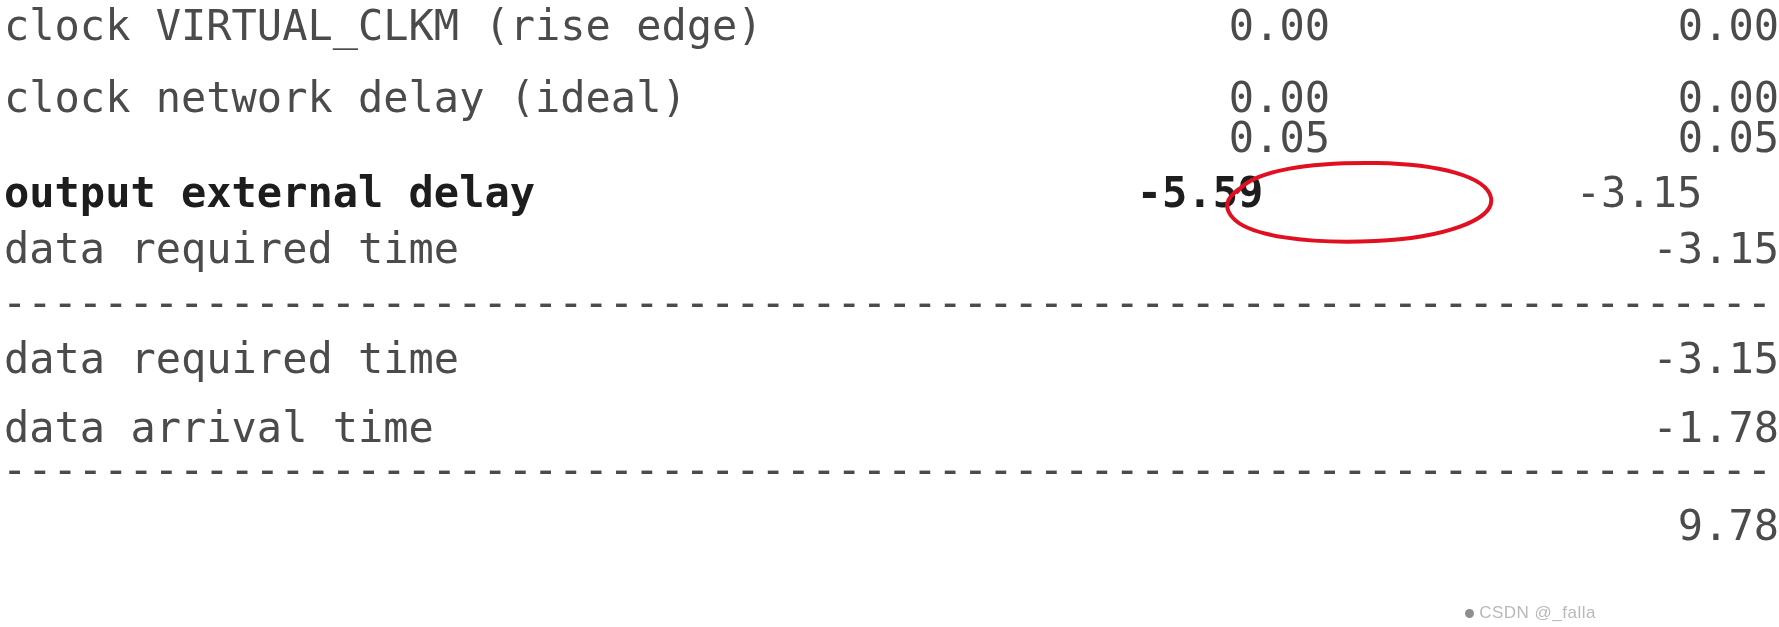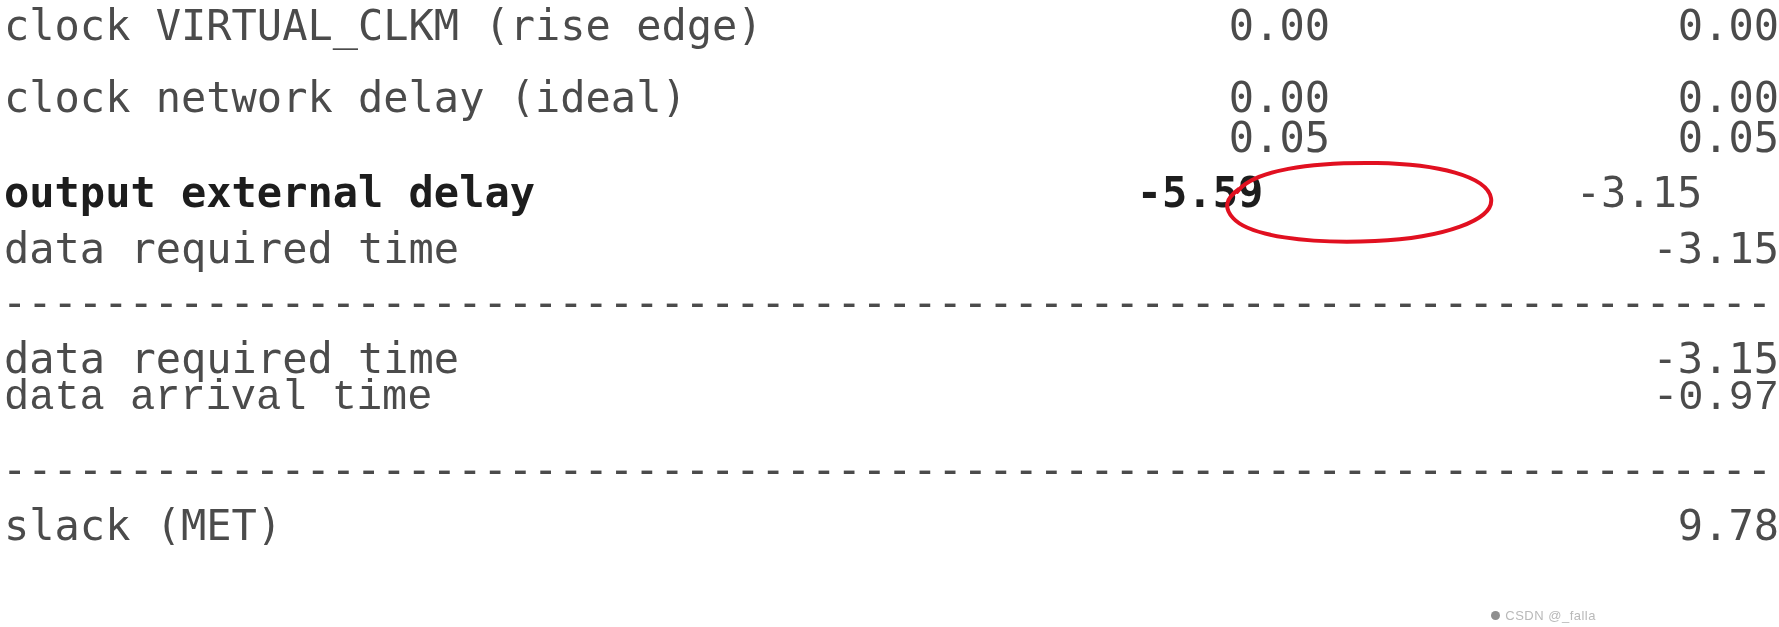--- a/index.html
+++ b/index.html
@@ -89,21 +89,21 @@
     position: absolute;
     pointer-events: none;
   }
 
   
   #watermark {
     position: absolute;
     right: 4px;
     bottom: 4px;
     font-family: "Liberation Sans", sans-serif;
-    font-size: 13px;
+    font-size: 17px;
     color: #b9b9b9;
     white-space: nowrap;
     letter-spacing: 0.5px;
     display: flex;
     align-items: center;
     gap: 5px;
   }
   #watermark .wm-dot {
     display: inline-block;
     width: 9px;
@@ -149,32 +149,31 @@
   <div class="rule" style="top:275px;">
     <span class="dashes">--------------------------------------------------------------------------</span>
   </div>
 
   <div class="row" style="top:331px;">
     <span class="label">data required time</span>
     <span class="col-incr"></span>
     <span class="col-path">-3.15</span>
   </div>
 
-  <div class="row" style="top:370px;font-family:Liberation Mono, monospace;">
+  <div class="row" style="top:400px;">
     <span class="label">data arrival time</span>
     <span class="col-incr"></span>
-    <span class="col-path">-0.97</span>
+    <span class="col-path">-1.78</span>
   </div>
 
   <div class="rule" style="top:442px;">
     <span class="dashes">--------------------------------------------------------------------------</span>
   </div>
 
   <div class="row" style="top:498px;">
-    <span class="label">slack (MET)</span>
     <span class="col-incr"></span>
     <span class="col-path">9.78</span>
   </div>
 
   <svg id="circle-annotation" style="left:1215px; top:158px;" width="290" height="90" viewBox="0 0 290 90" xmlns="http://www.w3.org/2000/svg">
     <path d="M 22 34
              C 38 12, 96 4, 162 5
              C 222 6, 272 18, 276 40
              C 280 62, 228 80, 160 83
              C 92 86, 34 78, 18 60

